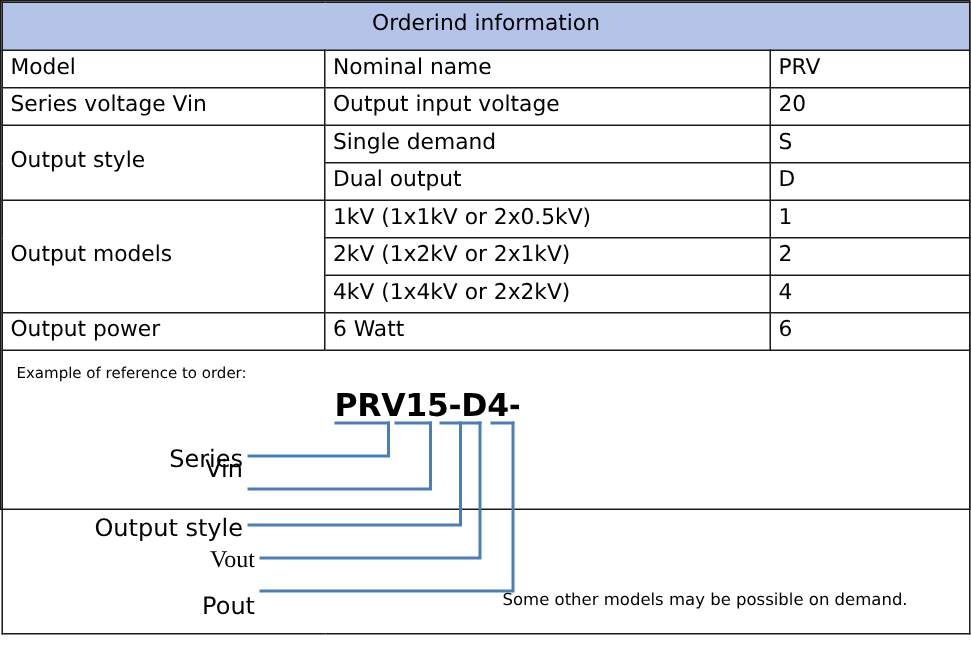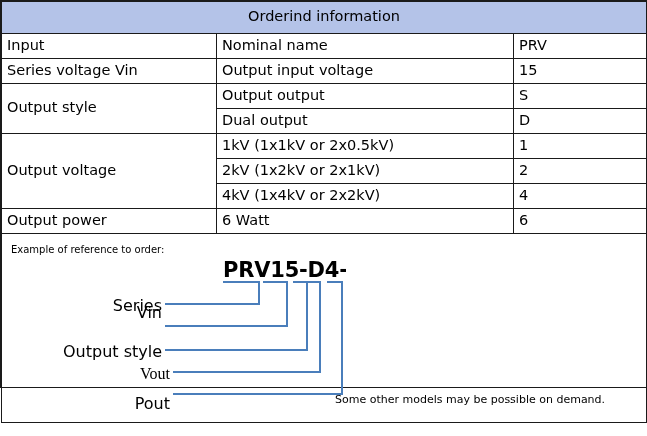--- a/index.html
+++ b/index.html
@@ -11,21 +11,21 @@
     width: 647px;
     height: 436px;
     font-family: "DejaVu Sans", "Liberation Sans", sans-serif;
     color: #000000;
     overflow: hidden;
   }
 
   #sheet {
     position: relative;
     width: 647px;
-    height: 388px;
+    height: 340px;
     box-sizing: border-box;
     border: 1px solid #1a1a1a;
     background: #ffffff;
   }
 
   
   table.order-table {
     width: 100%;
     border-collapse: collapse;
     table-layout: fixed;
@@ -132,40 +132,40 @@
       <col class="c1">
         <col class="c2">
         <col class="c3">
     </colgroup>
     <tbody>
       <tr>
         <th class="title-cell" colspan="3">Orderind information</th>
       </tr>
 
       <tr>
-        <td>Input</td>
+        <td>Model</td>
         <td>Nominal name</td>
         <td>PRV</td>
       </tr>
       <tr>
         <td>Series voltage Vin</td>
         <td>Output input voltage</td>
-        <td>15</td>
+        <td>20</td>
       </tr>
       <tr>
         <td rowspan="2">Output style</td>
-        <td>Output output</td>
+        <td>Single demand</td>
         <td>S</td>
       </tr>
       <tr>
         <td>Dual output</td>
         <td>D</td>
       </tr>
       <tr>
-        <td rowspan="3">Output voltage</td>
+        <td rowspan="3">Output models</td>
         <td>1kV (1x1kV or 2x0.5kV)</td>
         <td>1</td>
       </tr>
       <tr>
         <td>2kV (1x2kV or 2x1kV)</td>
         <td>2</td>
       </tr>
       <tr>
         <td>4kV (1x4kV or 2x2kV)</td>
         <td>4</td>

